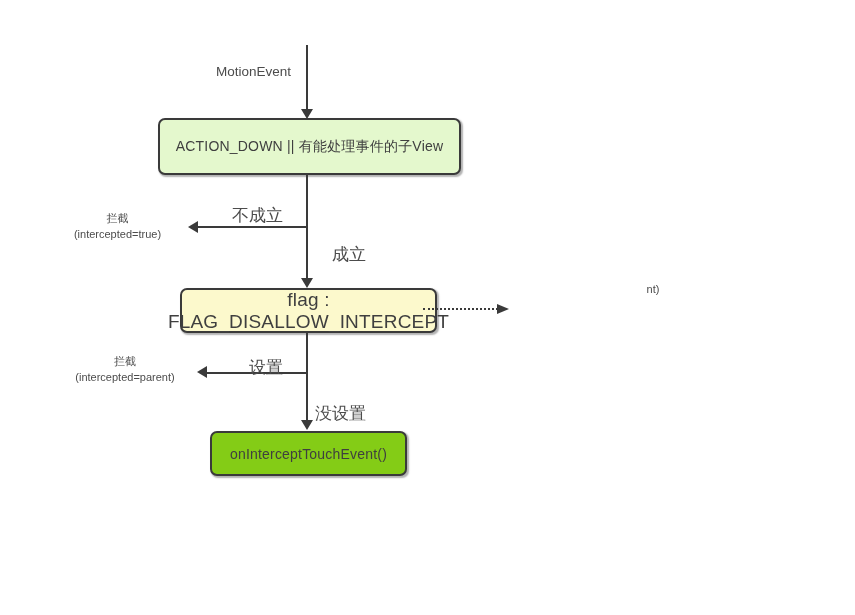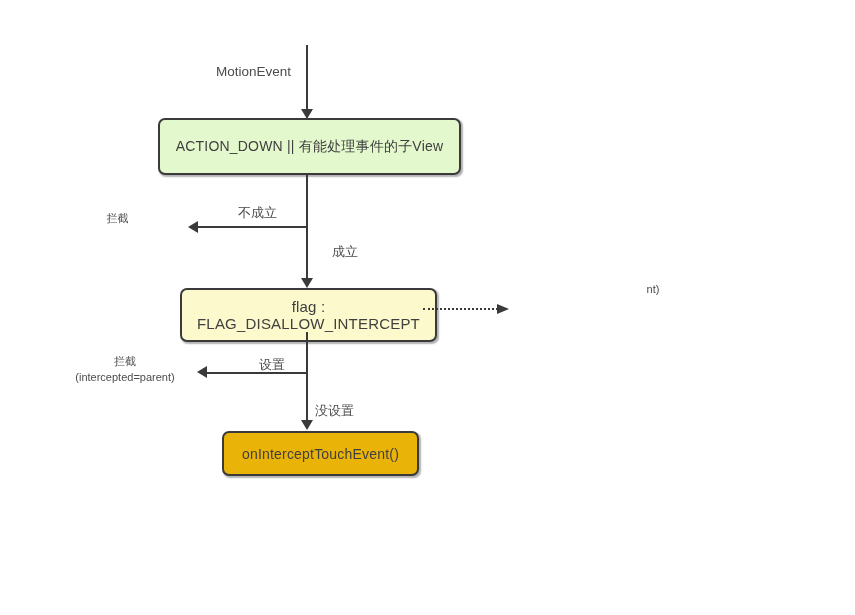--- a/index.html
+++ b/index.html
@@ -24,21 +24,21 @@
     display: flex;
     align-items: center;
     justify-content: center;
     color: #3f3f3f;
     font-size: 14px;
     letter-spacing: 0.2px;
     box-shadow: 1.5px 1.5px 1.5px rgba(0,0,0,0.3);
     text-align: center;
   }
   #node-condition { left: 158px; top: 118px; width: 303px; height: 57px; }
-  #node-flag      { left: 180px; top: 288px; width: 257px; height: 54px; font-size: 15px; }
+  #node-flag      { left: 180px; top: 288px; width: 257px; height: 45px; font-size: 19px; }
   #node-result    { left: 210px; top: 431px; width: 197px; height: 45px; }
 
   
   .vline { position: absolute; width: 2px; background: #3a3a3a; }
   .hline { position: absolute; height: 2px; background: #3a3a3a; }
   #vline-start { left: 306px; top: 45px;  height: 64px; }
   #vline-mid   { left: 306px; top: 175px; height: 103px; }
   #vline-low   { left: 306px; top: 332px; height: 88px; }
   #hline-branch1 { left: 198px; top: 226px; width: 109px; }
   #hline-branch2 { left: 207px; top: 372px; width: 100px; }
@@ -71,25 +71,25 @@
     border-left: 12px solid #3a3a3a;
   }
   #ah-start  { left: 301px; top: 109px; }
   #ah-mid    { left: 301px; top: 278px; }
   #ah-low    { left: 301px; top: 420px; }
   #ah-branch1 { left: 188px; top: 221px; }
   #ah-branch2 { left: 197px; top: 366px; }
   #ah-note    { left: 497px; top: 304px; }
 
   
-  .lbl { position: absolute; font-size: 13px; color: #4c4c4c; white-space: nowrap; }
+  .lbl { position: absolute; font-size: 17px; color: #4c4c4c; white-space: nowrap; }
   #lbl-motionevent { left: 216px; top: 64px; font-size: 13.5px; }
   #lbl-branch1-no  { left: 230px; top: 204px; width: 55px; text-align: center; }
   #lbl-branch1-yes { left: 332px; top: 243px; }
-  #lbl-branch2-set { left: 245px; top: 356px; width: 42px; text-align: center; margin-left: 6px; }
+  #lbl-branch2-set { left: 245px; top: 356px; width: 42px; text-align: center; }
   #lbl-branch2-unset { left: 315px; top: 402px; text-align: center; }
 
   
   .sidetext {
     position: absolute;
     font-size: 11px;
     color: #4c4c4c;
     text-align: center;
     line-height: 16px;
   }
@@ -113,20 +113,21 @@
 
   <div class="vline" id="vline-mid"></div>
   <div class="arrow-down" id="ah-mid"></div>
   <div class="lbl" id="lbl-branch1-yes">成立</div>
 
   <div class="hline" id="hline-branch1"></div>
   <div class="arrow-left" id="ah-branch1"></div>
   <div class="lbl" id="lbl-branch1-no">不成立</div>
   <div class="sidetext" id="terminal-true">
     <div>拦截</div>
+    <div>(intercepted=true)</div>
   </div>
 
   <div class="node" id="node-flag" style="background-color: rgb(252, 249, 204);">
     <span>flag : FLAG_DISALLOW_INTERCEPT</span>
   </div>
 
   <div class="dotline" id="dotline-note"></div>
   <div class="arrow-right" id="ah-note"></div>
   <div class="sidetext" id="note-text">
     <div>nt)</div>
@@ -137,17 +138,17 @@
   <div class="lbl" id="lbl-branch2-unset">没设置</div>
 
   <div class="hline" id="hline-branch2"></div>
   <div class="arrow-left" id="ah-branch2"></div>
   <div class="lbl" id="lbl-branch2-set">设置</div>
   <div class="sidetext" id="terminal-false">
     <div>拦截</div>
     <div>(intercepted=parent)</div>
   </div>
 
-  <div class="node" id="node-result" style="background-color: #eab308; margin-left: 12px;">
+  <div class="node" id="node-result" style="background-color: #84cc16;">
     <span>onInterceptTouchEvent()</span>
   </div>
 
 </div>
 
 </body></html>

